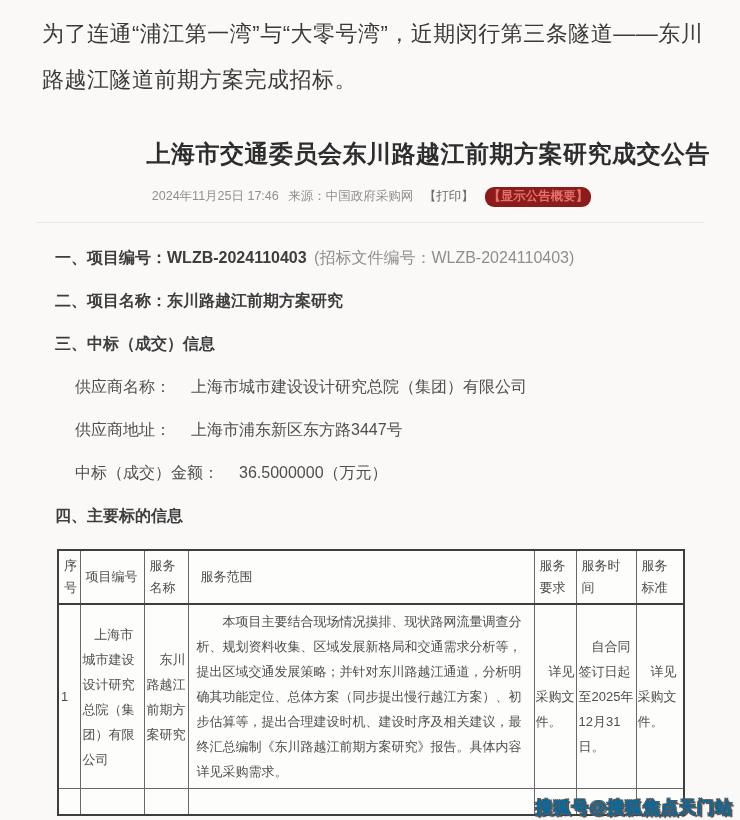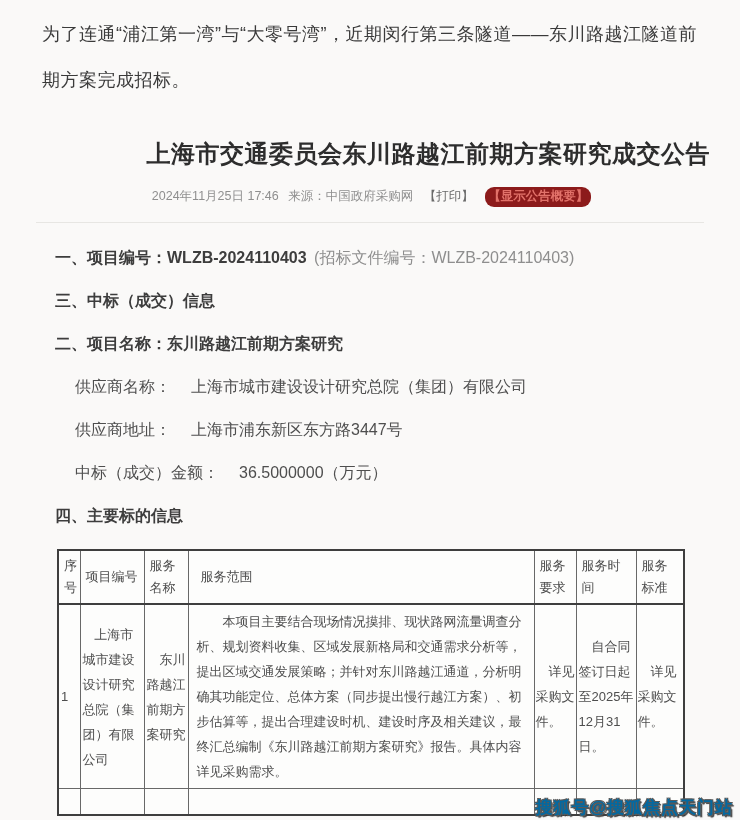--- a/index.html
+++ b/index.html
@@ -6,21 +6,21 @@
   html, body {
     width: 740px; height: 820px;
     background: #faf9f8;
     font-family: "Liberation Sans", sans-serif;
     color: #4a4a4a;
     overflow: hidden;
     position: relative;
   }
   .intro {
     padding: 11px 36px 0 42px;
-    font-size: 18px;
+    font-size: 22px;
     line-height: 46px;
     font-weight: 500;
     color: #3a3a3a;
     letter-spacing: 0.5px;
   }
   .title {
     margin: 35px 30px 0;
     text-align: right;
     font-size: 24px;
     font-weight: 700;
@@ -125,24 +125,24 @@
 </div>
 
 <div class="divider"></div>
 
 <div class="fields">
   <div class="field">
     <span class="lbl">一、项目编号：</span><span class="val-b">WLZB-2024110403</span>
     <span class="note">(招标文件编号：WLZB-2024110403)</span>
   </div>
   <div class="field">
-    <span class="lbl">三、中标（成交）信息</span>
+    <span class="lbl">二、项目名称：</span><span class="val-b">东川路越江前期方案研究</span>
   </div>
   <div class="field">
-    <span class="lbl">二、项目名称：</span><span class="val-b">东川路越江前期方案研究</span>
+    <span class="lbl">三、中标（成交）信息</span>
   </div>
   <div class="field">
     <span class="val">供应商名称：</span><span class="val">上海市城市建设设计研究总院（集团）有限公司</span>
   </div>
   <div class="field">
     <span class="val">供应商地址：</span><span class="val">上海市浦东新区东方路3447号</span>
   </div>
   <div class="field">
     <span class="val">中标（成交）金额：</span><span class="val">36.5000000（万元）</span>
   </div>

